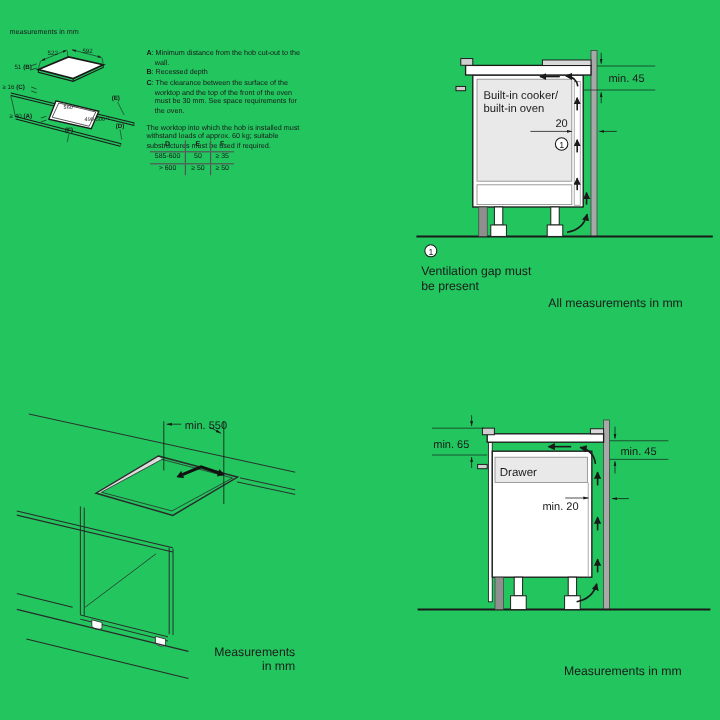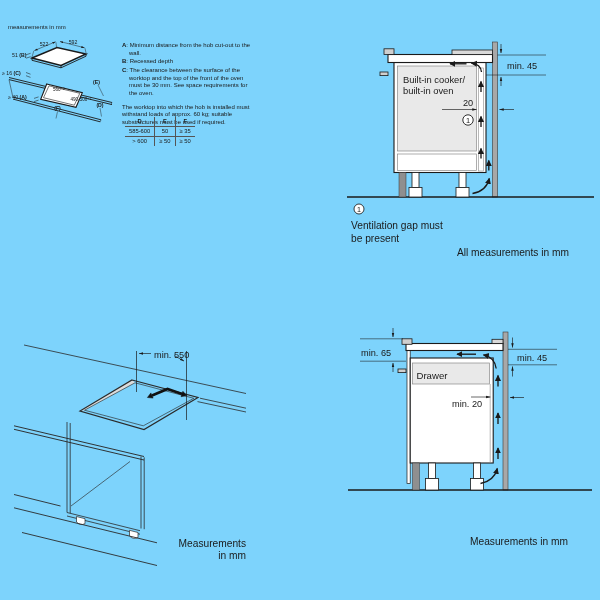--- a/index.html
+++ b/index.html
@@ -1,17 +1,17 @@
 <!DOCTYPE html>
 <html><head>
 <meta charset="utf-8">
 <style>
   html,body{margin:0;padding:0;background:#fff;}
   body{width:600px;height:600px;font-family:"Liberation Sans","DejaVu Sans",sans-serif;color:#1a1a1a;}
-  #page{position:relative;width:600px;height:600px;background:#7dd3fc;overflow:hidden;}
+  #page{position:relative;width:600px;height:600px;background:#22c55e;overflow:hidden;}
   .panel{position:absolute;}
   svg{display:block;overflow:visible;}
   svg text{font-family:"Liberation Sans","DejaVu Sans",sans-serif;fill:#1a1a1a;}
   .tl-header{position:absolute;left:8px;top:4px;font-size:6px;}
   .notes{position:absolute;left:122px;top:22px;width:129px;font-size:6px;line-height:1.28;}
   .note{padding-left:7px;text-indent:-7px;margin:0 0 1px 0;}
   .note b{font-weight:bold;}
   .loadnote{margin-top:6px;padding-left:0;text-indent:0;}
   .spec-wrap{position:absolute;left:125px;top:97px;}
   table.spec{border-collapse:collapse;font-size:5.8px;line-height:1.2;}
@@ -220,21 +220,21 @@
         <path d="M138,65.5 L153.5,59 L168,64" fill="none" stroke-width="2.6"></path>
         <polygon points="133.4,67.5 136.9,62.9 139.1,68.1" stroke-width="0.5"></polygon>
         <polygon points="172.7,65.6 167.1,66.7 168.9,61.3" stroke-width="0.5"></polygon>
       </g>
 
       <text x="232" y="216.5" font-size="10.2" text-anchor="end">Measurements</text>
       <text x="232" y="228.5" font-size="10.2" text-anchor="end">in mm</text>
     </svg>
   </section>
 
-  <section class="panel" style="left:340px;top:318px;width:260px;height:245px;">
+  <section class="panel" style="left:340px;top:336px;width:260px;height:245px;">
     <svg width="260" height="245" viewBox="0 0 260 245">
       <defs>
         <marker id="br_d" markerWidth="7" markerHeight="5" refX="6.5" refY="2.5" orient="auto-start-reverse">
           <path d="M0,0.6 L7,2.5 L0,4.4 Z" fill="#1a1a1a"></path>
         </marker>
         <marker id="br_f" markerWidth="5" markerHeight="5" refX="4" refY="2.25" orient="auto-start-reverse">
           <path d="M0,0 L4.5,2.25 L0,4.5 Z" fill="#1a1a1a"></path>
         </marker>
       </defs>
 

